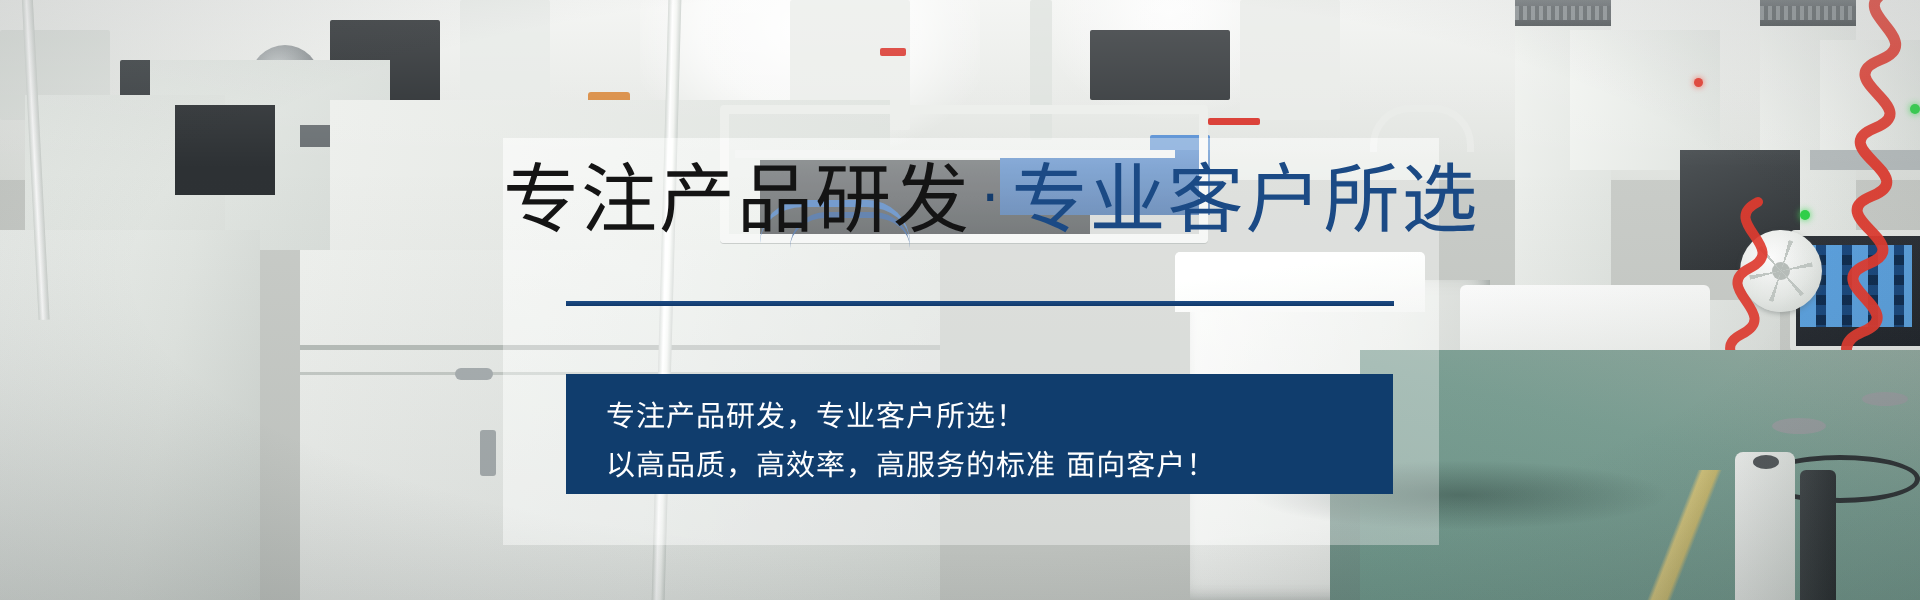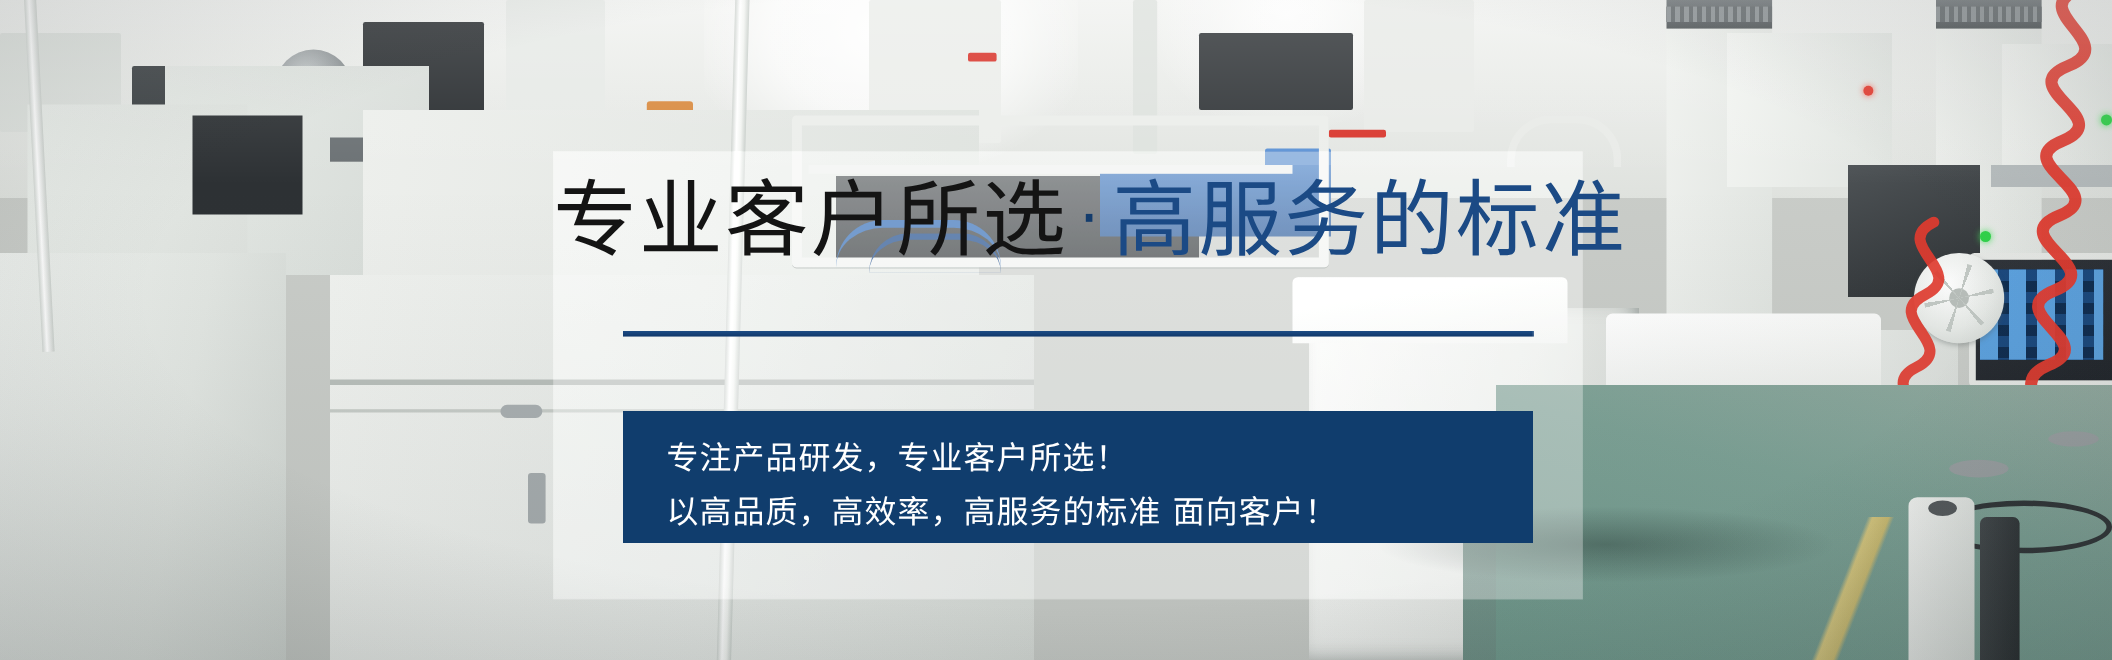--- a/index.html
+++ b/index.html
@@ -339,21 +339,21 @@
     <div class="drk" style="left:1753px;top:455px;width:26px;height:14px;border-radius:50%;background:#55595c;"></div>
     <div class="drk" style="left:1800px;top:470px;width:36px;height:130px;background:linear-gradient(100deg,#43484b,#24282b);border-radius:6px 6px 0 0;"></div>
 
     <div class="grade"></div>
     <div class="vignette"></div>
   </div>
 
   <div class="glass"></div>
 
   <div class="headline">
-    <span class="h-dark">专业客户所选</span><span class="h-dot">·</span><span class="h-blue">高服务的标准</span>
+    <span class="h-dark">专注产品研发</span><span class="h-dot">·</span><span class="h-blue">专业客户所选</span>
   </div>
 
   <div class="rule"></div>
 
 
   <div class="bluebox">
     <div class="bb-line one">专注产品研发，专业客户所选！</div>
     <div class="bb-line two">以高品质，高效率，高服务的标准 面向客户！</div>
   </div>
 

